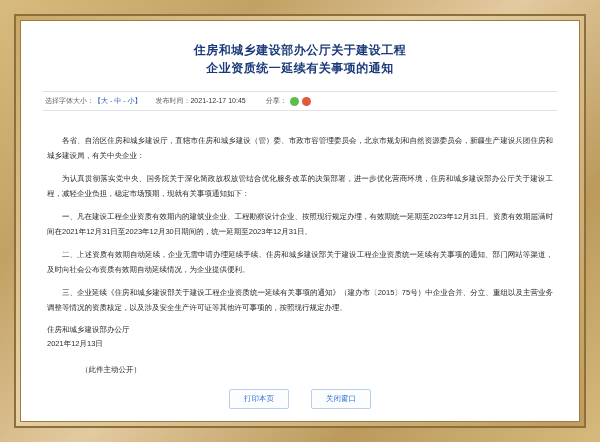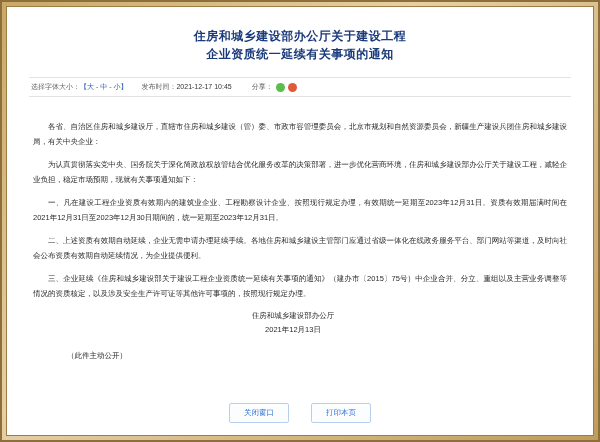--- a/index.html
+++ b/index.html
@@ -12,21 +12,21 @@
     background: #b99a5a;
     font-family: "Liberation Sans", sans-serif;
     overflow: hidden;
   }
   .frame-outer {
     position: absolute;
     left: 0; top: 0;
     width: 600px; height: 442px;
     background: linear-gradient(135deg, #d8bb7e 0%, #c2a164 25%, #e3caa0 50%, #bb9a5c 75%, #d6b97d 100%);
     box-sizing: border-box;
-    padding: 0;
+    padding: 14px;
   }
   .frame-mid {
     width: 100%;
     height: 100%;
     box-sizing: border-box;
     border: 2px solid #8c6f3a;
     background: linear-gradient(135deg, #c9a868 0%, #e6d0a4 40%, #c09c5c 100%);
     padding: 4px;
   }
   .frame-inner {
@@ -88,21 +88,21 @@
   .body-text p {
     margin: 0 0 8px 0;
     text-indent: 2em;
   }
 
   .sign-block {
     margin: 6px 40px 0 26px;
     font-size: 7.5px;
     line-height: 14px;
     color: #2a2a2a;
-    text-align: center;
+    text-align: left;
   }
   .seal-note {
     margin: 14px 26px 4px 60px;
     font-size: 7.5px;
     color: #2a2a2a;
   }
 
   .btn-row {
     position: absolute;
     left: 0; right: 0;
@@ -162,32 +162,32 @@
             <span class="k">分享：</span>
             <span class="share-dot wechat"></span>
             <span class="share-dot weibo"></span>
           </span>
         </div>
 
         <div class="body-text">
           <p>各省、自治区住房和城乡建设厅，直辖市住房和城乡建设（管）委、市政市容管理委员会，北京市规划和自然资源委员会，新疆生产建设兵团住房和城乡建设局，有关中央企业：</p>
           <p>为认真贯彻落实党中央、国务院关于深化简政放权放管结合优化服务改革的决策部署，进一步优化营商环境，住房和城乡建设部办公厅关于建设工程，减轻企业负担，稳定市场预期，现就有关事项通知如下：</p>
           <p>一、凡在建设工程企业资质有效期内的建筑业企业、工程勘察设计企业、按照现行规定办理，有效期统一延期至2023年12月31日。资质有效期届满时间在2021年12月31日至2023年12月30日期间的，统一延期至2023年12月31日。</p>
-          <p>二、上述资质有效期自动延续，企业无需申请办理延续手续。各地住房和城乡建设主管部门应通过省级一体化在线政务服务平台、部门网站等渠道，及时向社会公布资质有效期自动延续情况，为企业提供便利。</p>
+          <p>二、上述资质有效期自动延续，企业无需申请办理延续手续。住房和城乡建设部关于建设工程企业资质统一延续有关事项的通知、部门网站等渠道，及时向社会公布资质有效期自动延续情况，为企业提供便利。</p>
           <p>三、企业延续《住房和城乡建设部关于建设工程企业资质统一延续有关事项的通知》（建办市〔2015〕75号）中企业合并、分立、重组以及主营业务调整等情况的资质核定，以及涉及安全生产许可证等其他许可事项的，按照现行规定办理。</p>
         </div>
 
         <div class="sign-block">
           <div>住房和城乡建设部办公厅</div>
           <div>2021年12月13日</div>
         </div>
 
         <div class="seal-note">（此件主动公开）</div>
 
         <div class="btn-row">
+          <button class="btn">打印本页</button>
           <button class="btn">关闭窗口</button>
-          <button class="btn">打印本页</button>
         </div>
 
       </div>
     </div>
   </div>
 </div>
 
 </body></html>

